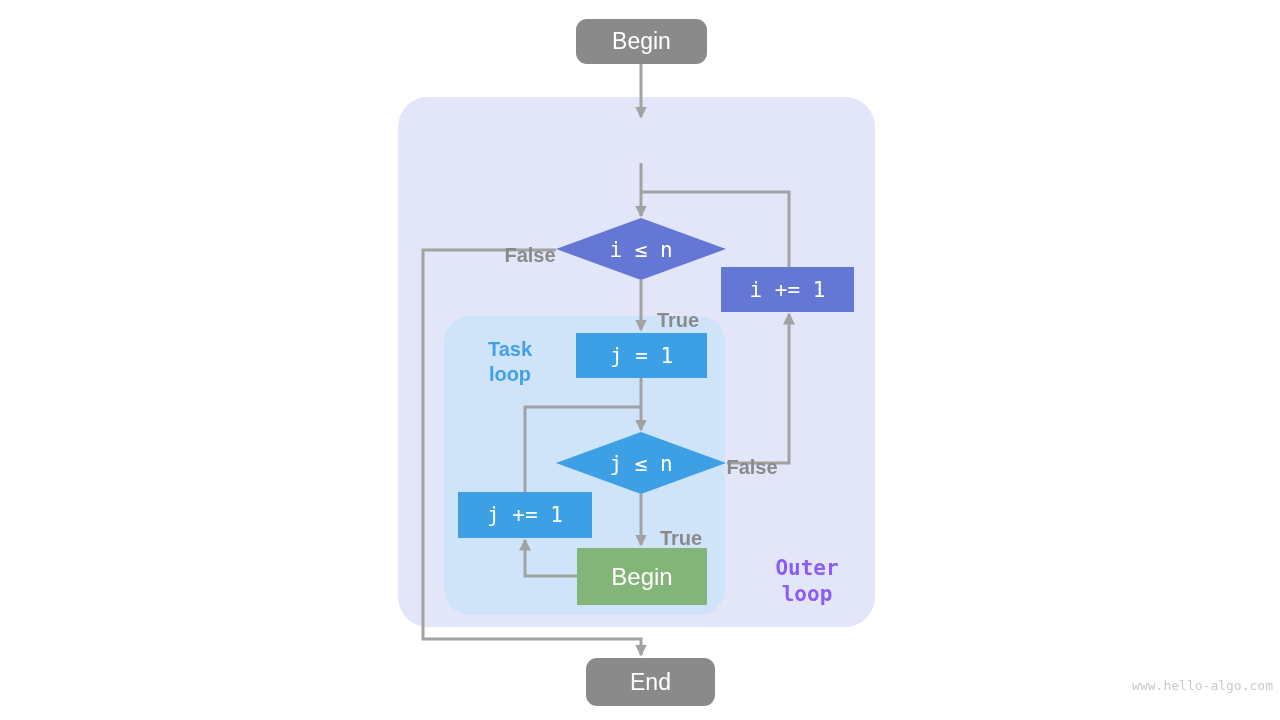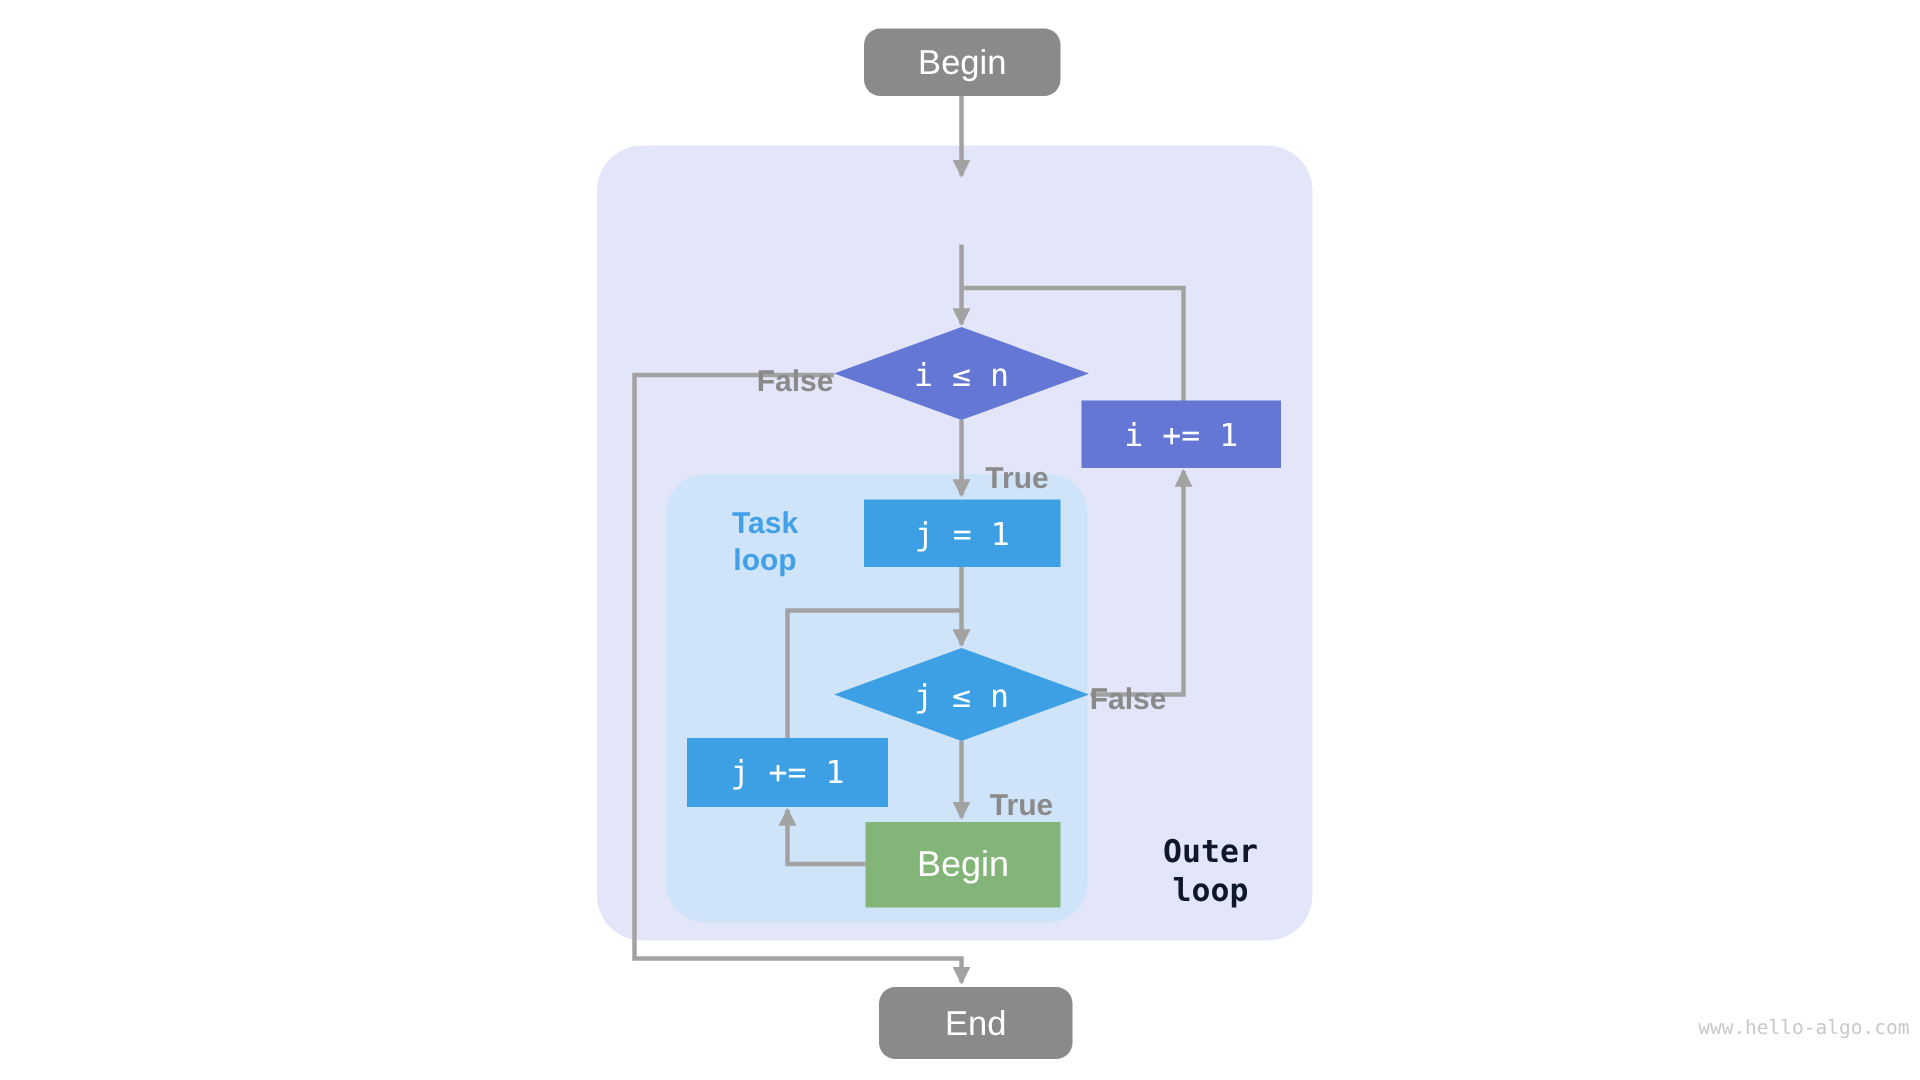--- a/index.html
+++ b/index.html
@@ -24,21 +24,21 @@
   }
   .edge-label{
     position:absolute;transform:translate(-50%,-50%);
     font-size:20px;font-weight:bold;color:#8a8a8a;white-space:nowrap;margin-top:25px;
   }
   .region-label{
     position:absolute;transform:translate(-50%,-50%);
     text-align:center;font-weight:bold;line-height:1.25;white-space:pre-line;
   }
   #inner-label{color:#41a0e8;font-size:20px;}
-  #outer-label{color:#0f172a;font-size:21px;font-family:"DejaVu Sans Mono",monospace;}
+  #outer-label{color:#8b5cf6;font-size:21px;font-family:"DejaVu Sans Mono",monospace;}
   #watermark{
     position:absolute;right:40px;top:678px;font-family:"DejaVu Sans Mono",monospace;
     font-size:13px;color:#c9c9c9;margin-left:36px;
   }
 </style>
 </head>
 <body>
 
 <div id="stage">
 

